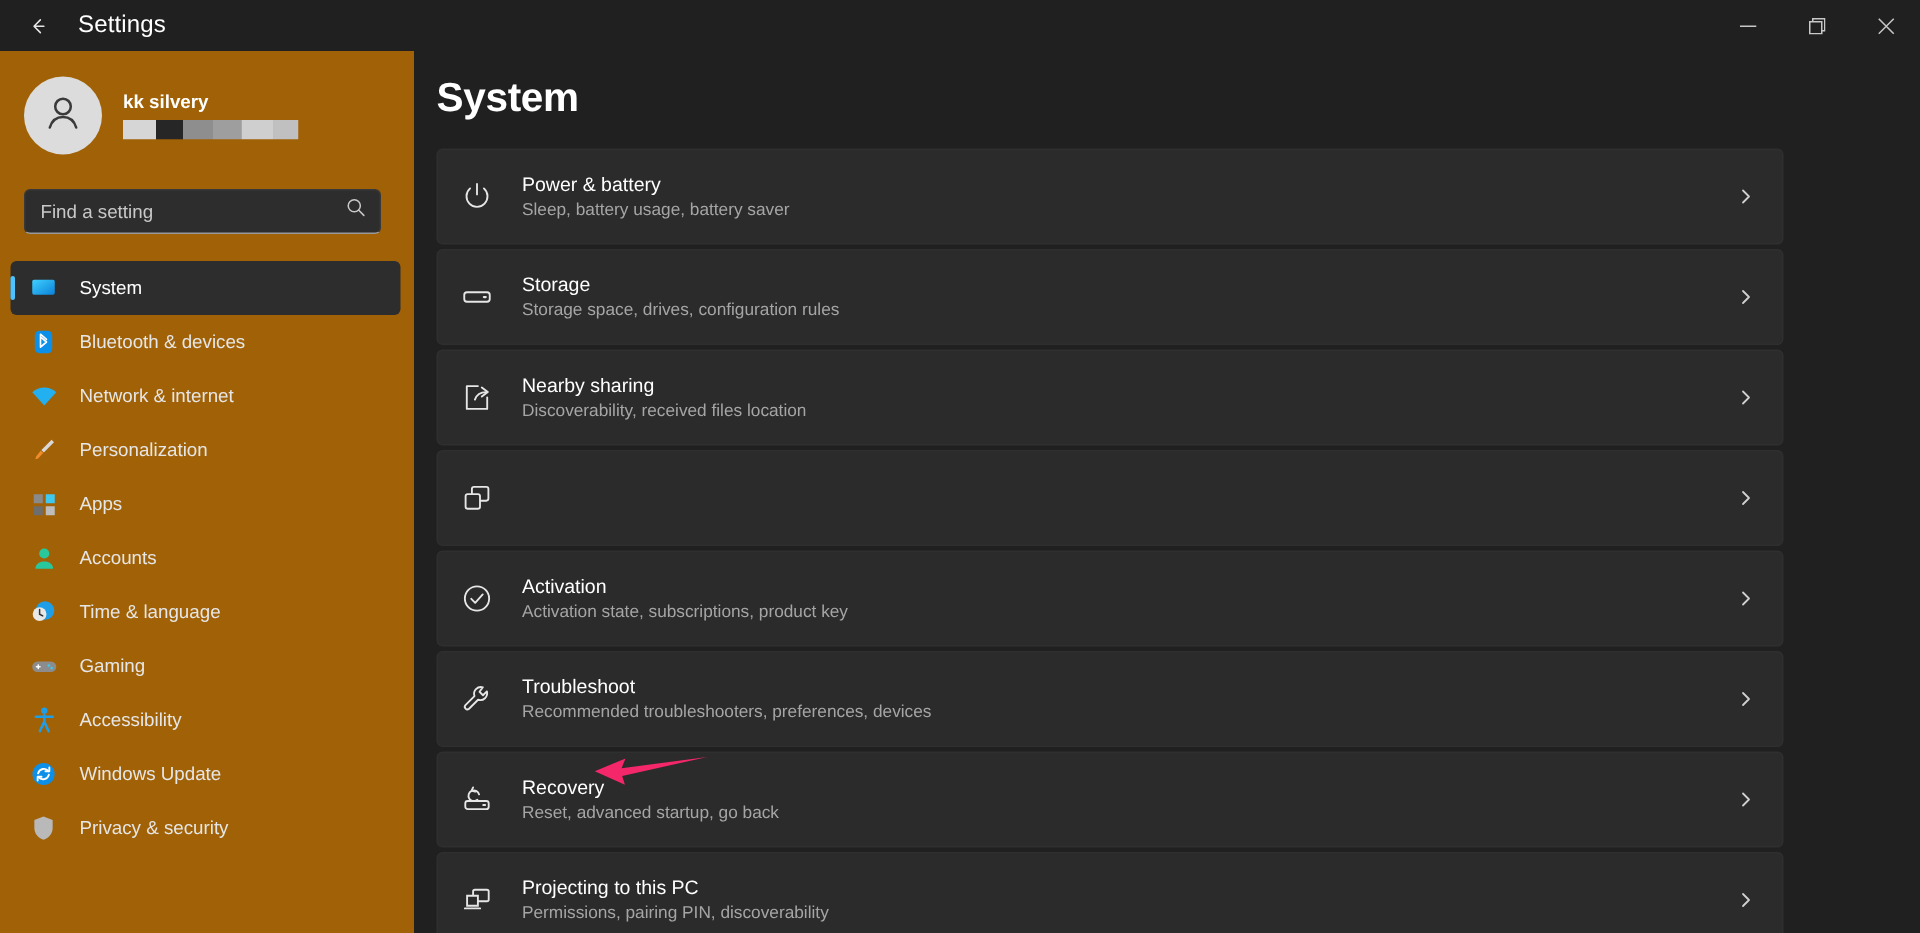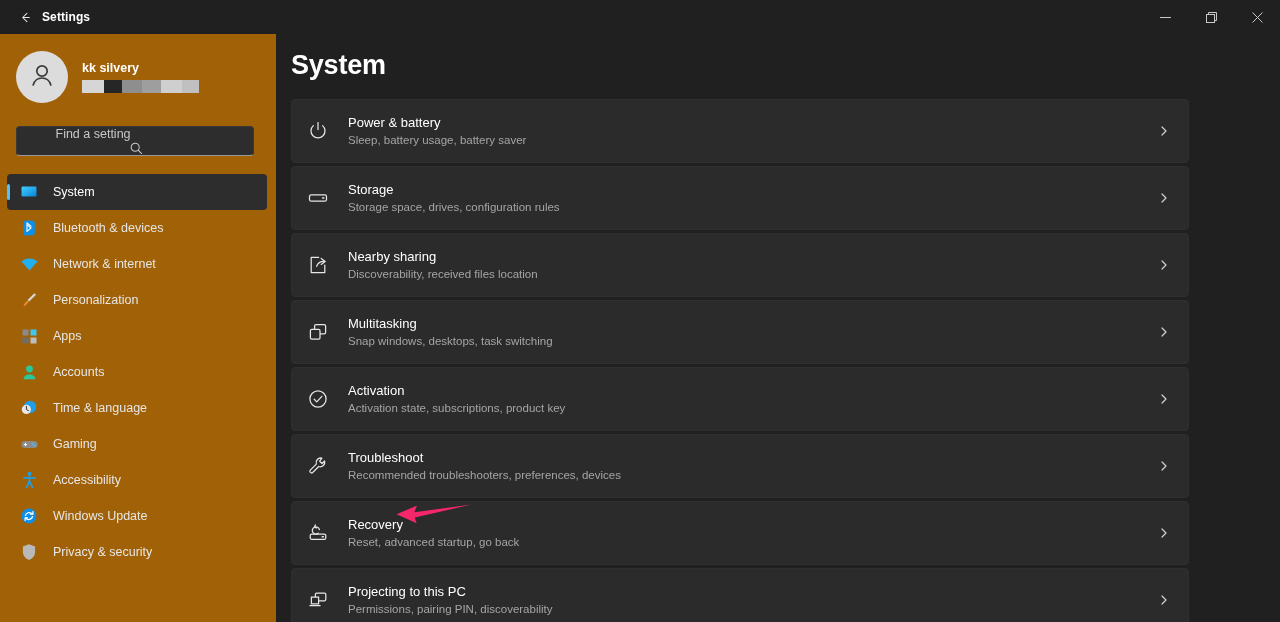--- a/index.html
+++ b/index.html
@@ -33,22 +33,23 @@
   }
   .back-btn {
     width: 34px; height: 30px;
     margin-left: 8px;
     display: flex; align-items: center; justify-content: center;
     border-radius: 4px;
     cursor: pointer;
   }
   .back-btn svg { display: block; }
   .app-title {
-    font-size: 12px;
-    font-weight: 700;
+    margin-left: 10px;
+    font-size: 16px;
+    font-weight: 400;
     color: #ffffff;
     letter-spacing: .1px;
   }
   .win-controls {
     position: absolute;
     top: 0; right: 0;
     height: 34px;
     display: flex;
   }
   .win-btn {
@@ -107,21 +108,20 @@
     width: 238px;
     height: 30px;
     background: #2d2d2d;
     border: 1px solid #383838;
     border-bottom: 1px solid #9a9a9a;
     border-radius: 4px;
     display: flex;
     align-items: center;
     padding: 0 8px 0 10px;
     cursor: text;
-    flex-direction: column;
   }
   .search-input {
     flex: 1;
     background: transparent;
     border: none;
     outline: none;
     color: #c8c8c8;
     font-family: "Liberation Sans", sans-serif;
     font-size: 12.5px;
   }
@@ -500,24 +500,20 @@
         </span>
       </div>
 
       <div class="card">
         <span class="card-icon">
           <svg width="22" height="22" viewBox="0 0 22 22" fill="none">
             <rect x="7.6" y="3.6" width="11" height="9.2" rx="1.4" stroke="#e6e6e6" stroke-width="1.25"></rect>
             <rect x="3.4" y="8.4" width="9.6" height="9.8" rx="1.4" stroke="#e6e6e6" stroke-width="1.25" fill="#2b2b2b"></rect>
           </svg>
         </span>
-        <div class="card-text">
-          <div class="card-title">Multitasking</div>
-          <div class="card-sub">Snap windows, desktops, task switching</div>
-        </div>
         <span class="card-chevron">
           <svg width="12" height="12" viewBox="0 0 12 12" fill="none">
             <path d="M4 2l4 4-4 4" stroke="#d0d0d0" stroke-width="1.2" stroke-linecap="round" stroke-linejoin="round"></path>
           </svg>
         </span>
       </div>
 
       <div class="card">
         <span class="card-icon">
           <svg width="22" height="22" viewBox="0 0 22 22" fill="none">

